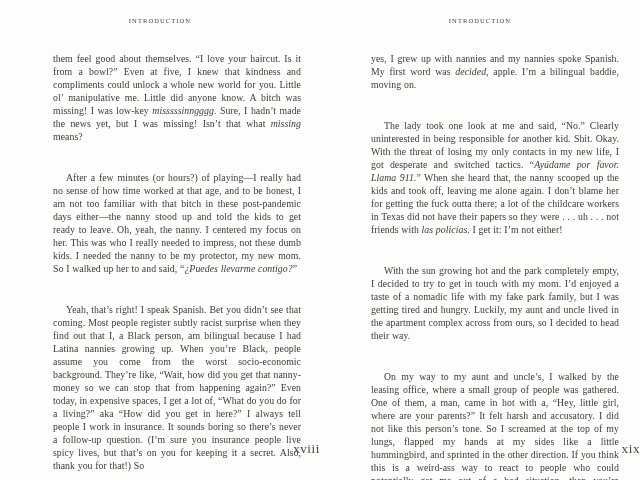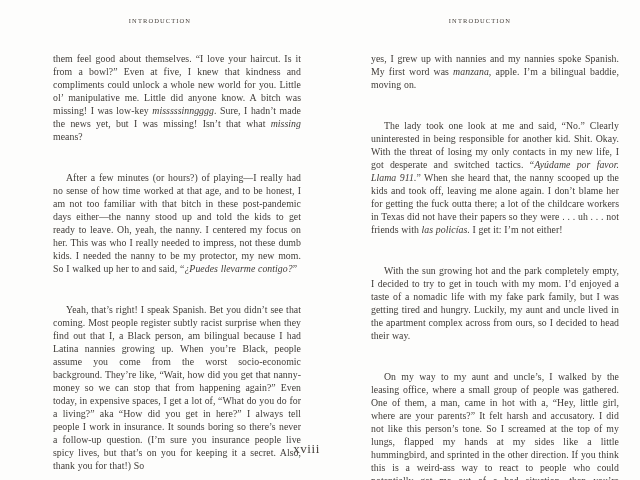--- a/index.html
+++ b/index.html
@@ -76,20 +76,21 @@
         <p><span>them feel good about themselves. “I love your haircut. Is it from a bowl?” Even at five, I knew that kindness and compliments could unlock a whole new world for you. Little ol’ manipulative me. Little did anyone know. A bitch was missing! I was low-key </span><i>misssssinngggg</i><span>. Sure, I hadn’t made the news yet, but I was missing! Isn’t that what </span><i>missing</i><span> means?</span></p>
         <p class="indent"><span>After a few minutes (or hours?) of playing—I really had no sense of how time worked at that age, and to be honest, I am not too familiar with that bitch in these post-pandemic days either—the nanny stood up and told the kids to get ready to leave. Oh, yeah, the nanny. I centered my focus on her. This was who I really needed to impress, not these dumb kids. I needed the nanny to be my protector, my new mom. So I walked up her to and said, “</span><i>¿Puedes llevarme contigo?</i><span>”</span></p>
         <p class="indent"><span>Yeah, that’s right! I speak Spanish. Bet you didn’t see that coming. Most people register subtly racist surprise when they find out that I, a Black person, am bilingual because I had Latina nannies growing up. When you’re Black, people assume you come from the worst socio-economic background. They’re like, “Wait, how did you get that nanny-money so we can stop that from happening again?” Even today, in expensive spaces, I get a lot of, “What do you do for a living?” aka “How did you get in here?” I always tell people I work in insurance. It sounds boring so there’s never a follow-up question. (I’m sure you insurance people live spicy lives, but that’s on you for keeping it a secret. Also, thank you for that!) So</span></p>
       </div>
     <div class="folio" style="color: rgb(73, 68, 63);">xviii</div>
   </div>
 
   <div class="page right">
     <div class="running-head" style="color: rgb(73, 68, 63);">INTRODUCTION</div>
     <div class="text-block">
-        <p><span>yes, I grew up with nannies and my nannies spoke Spanish. My first word was </span><i>manzana</i><span>, apple. I’m a bilingual baddie, moving on.</span></p>
+        <p><span>yes, I grew up with nannies and my nannies spoke Spanish. My first word was </span><i>decided</i><span>, apple. I’m a bilingual baddie, moving on.</span></p>
         <p class="indent"><span>The lady took one look at me and said, “No.” Clearly uninterested in being responsible for another kid. Shit. Okay. With the threat of losing my only contacts in my new life, I got desperate and switched tactics. “</span><i>Ayúdame por favor. Llama 911.</i><span>” When she heard that, the nanny scooped up the kids and took off, leaving me alone again. I don’t blame her for getting the fuck outta there; a lot of the childcare workers in Texas did not have their papers so they were . . . uh . . . not friends with </span><i>las policías</i><span>. I get it: I’m not either!</span></p>
         <p class="indent"><span>With the sun growing hot and the park completely empty, I decided to try to get in touch with my mom. I’d enjoyed a taste of a nomadic life with my fake park family, but I was getting tired and hungry. Luckily, my aunt and uncle lived in the apartment complex across from ours, so I decided to head their way.</span></p>
         <p class="indent"><span>On my way to my aunt and uncle’s, I walked by the leasing office, where a small group of people was gathered. One of them, a man, came in hot with a, “Hey, little girl, where are your parents?” It felt harsh and accusatory. I did not like this person’s tone. So I screamed at the top of my lungs, flapped my hands at my sides like a little hummingbird, and sprinted in the other direction. If you think this is a weird-ass way to react to people who could potentially get me out of a bad situation, then you’re completely right. But unfortunately, at the time, the adults in</span></p>
       </div>
+    <div class="folio" style="color: rgb(73, 68, 63);">xix</div>
   </div>
 
 </div>
 
 </body></html>

